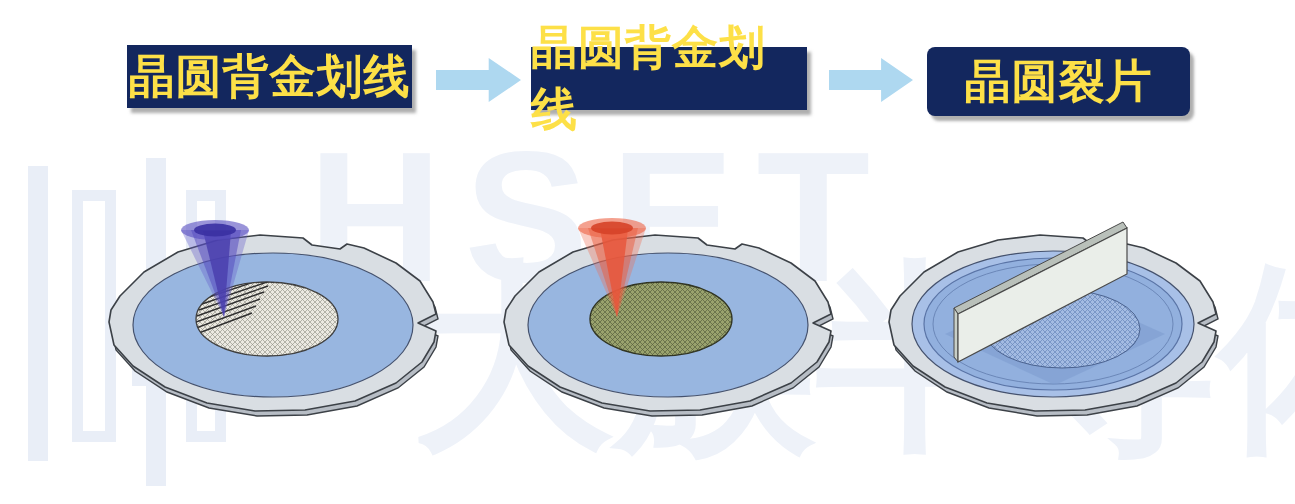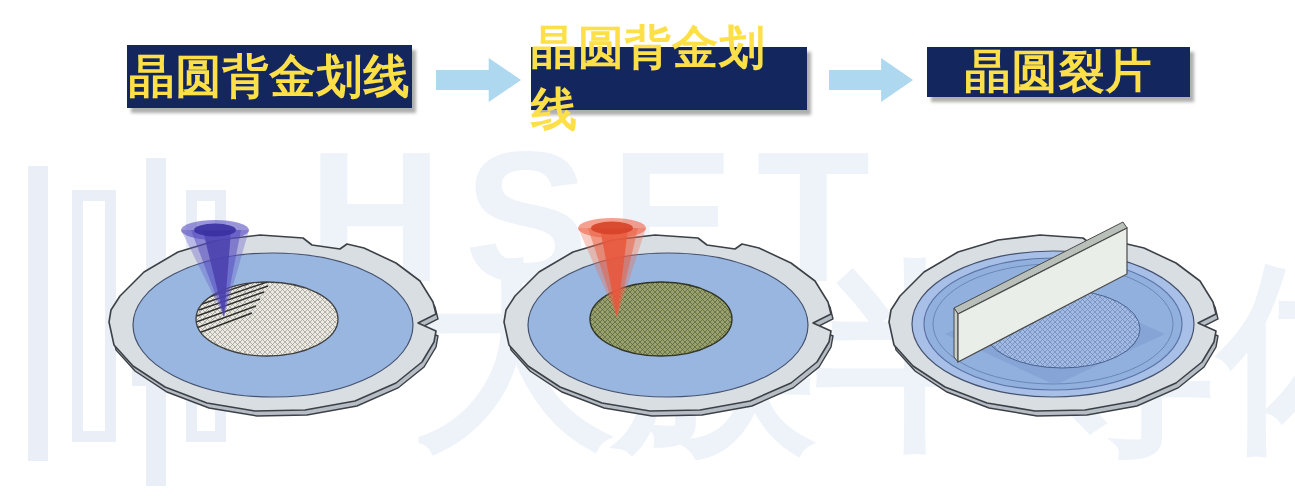--- a/index.html
+++ b/index.html
@@ -54,21 +54,21 @@
   </div>
 
   <div class="flow-arrow" style="left:436px;top:57px;width:85px;height:46px;"></div>
 
   <div class="step-box" style="left:531px;top:47px;width:276px;height:63px;">
     <span>晶圆背金划线</span>
   </div>
 
   <div class="flow-arrow" style="left:829px;top:57px;width:84px;height:46px;"></div>
 
-  <div class="step-box" style="left:927px;top:47px;width:263px;height:50px;">
+  <div class="step-box" style="left:927px;top:47px;width:263px;height:69px;border-radius:8px;">
     <span>晶圆裂片</span>
   </div>
 
   <svg class="wafer-svg" style="left:100px;top:212px;" width="350" height="212" viewBox="0 0 350 212">
     <defs>
       <pattern id="hatch1" width="5" height="5" patternUnits="userSpaceOnUse">
         <path d="M0,0 L5,5 M5,0 L0,5" stroke="#6a6a60" stroke-width="0.6" opacity="0.75"></path>
       </pattern>
       <clipPath id="waferClip1">
           <ellipse cx="167" cy="107" rx="71" ry="37"></ellipse>

